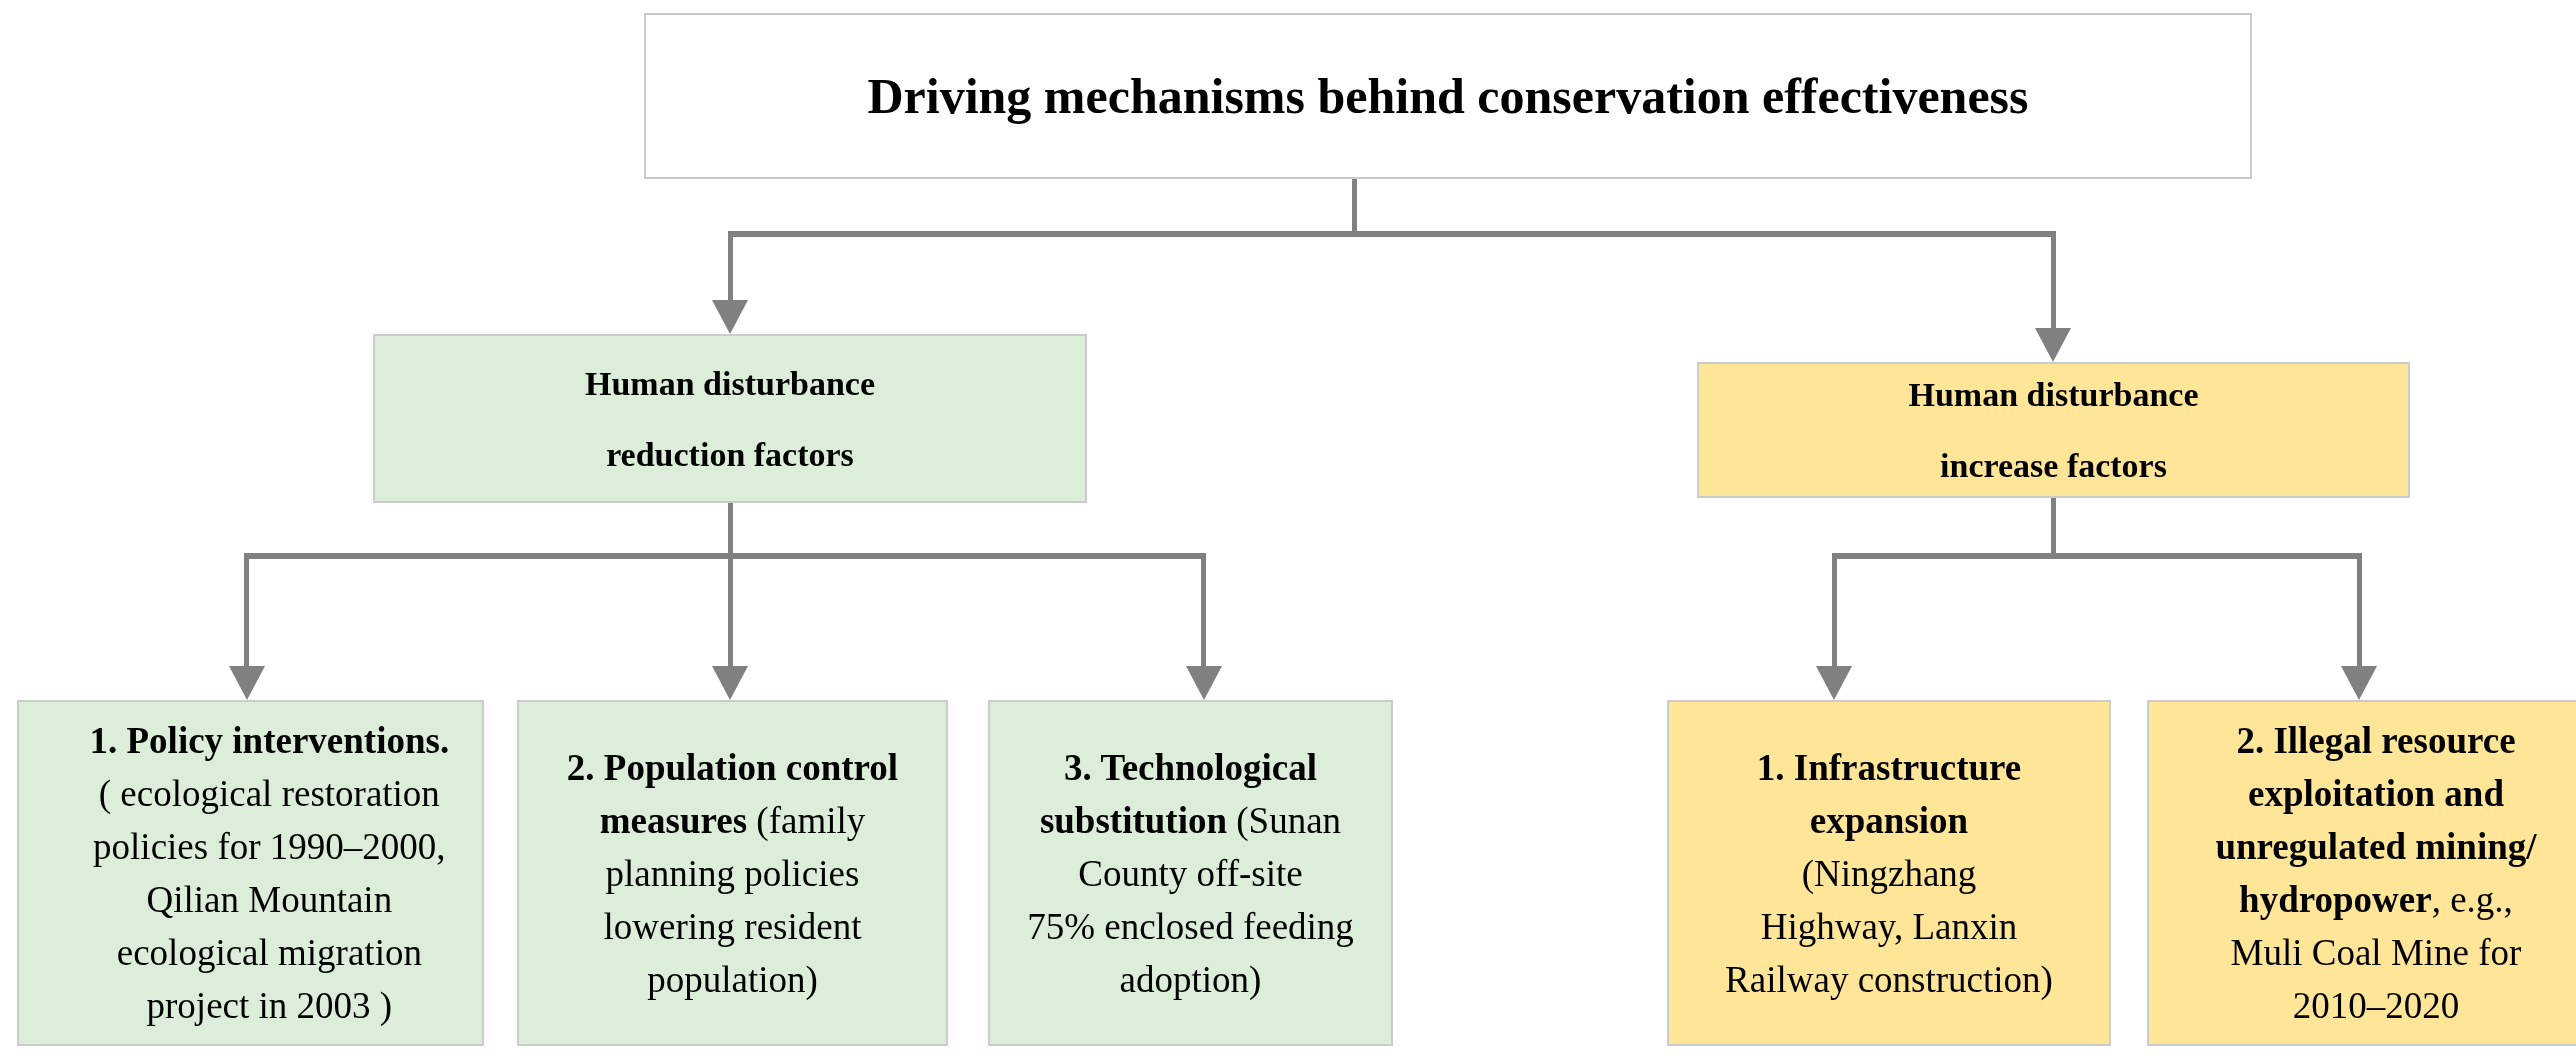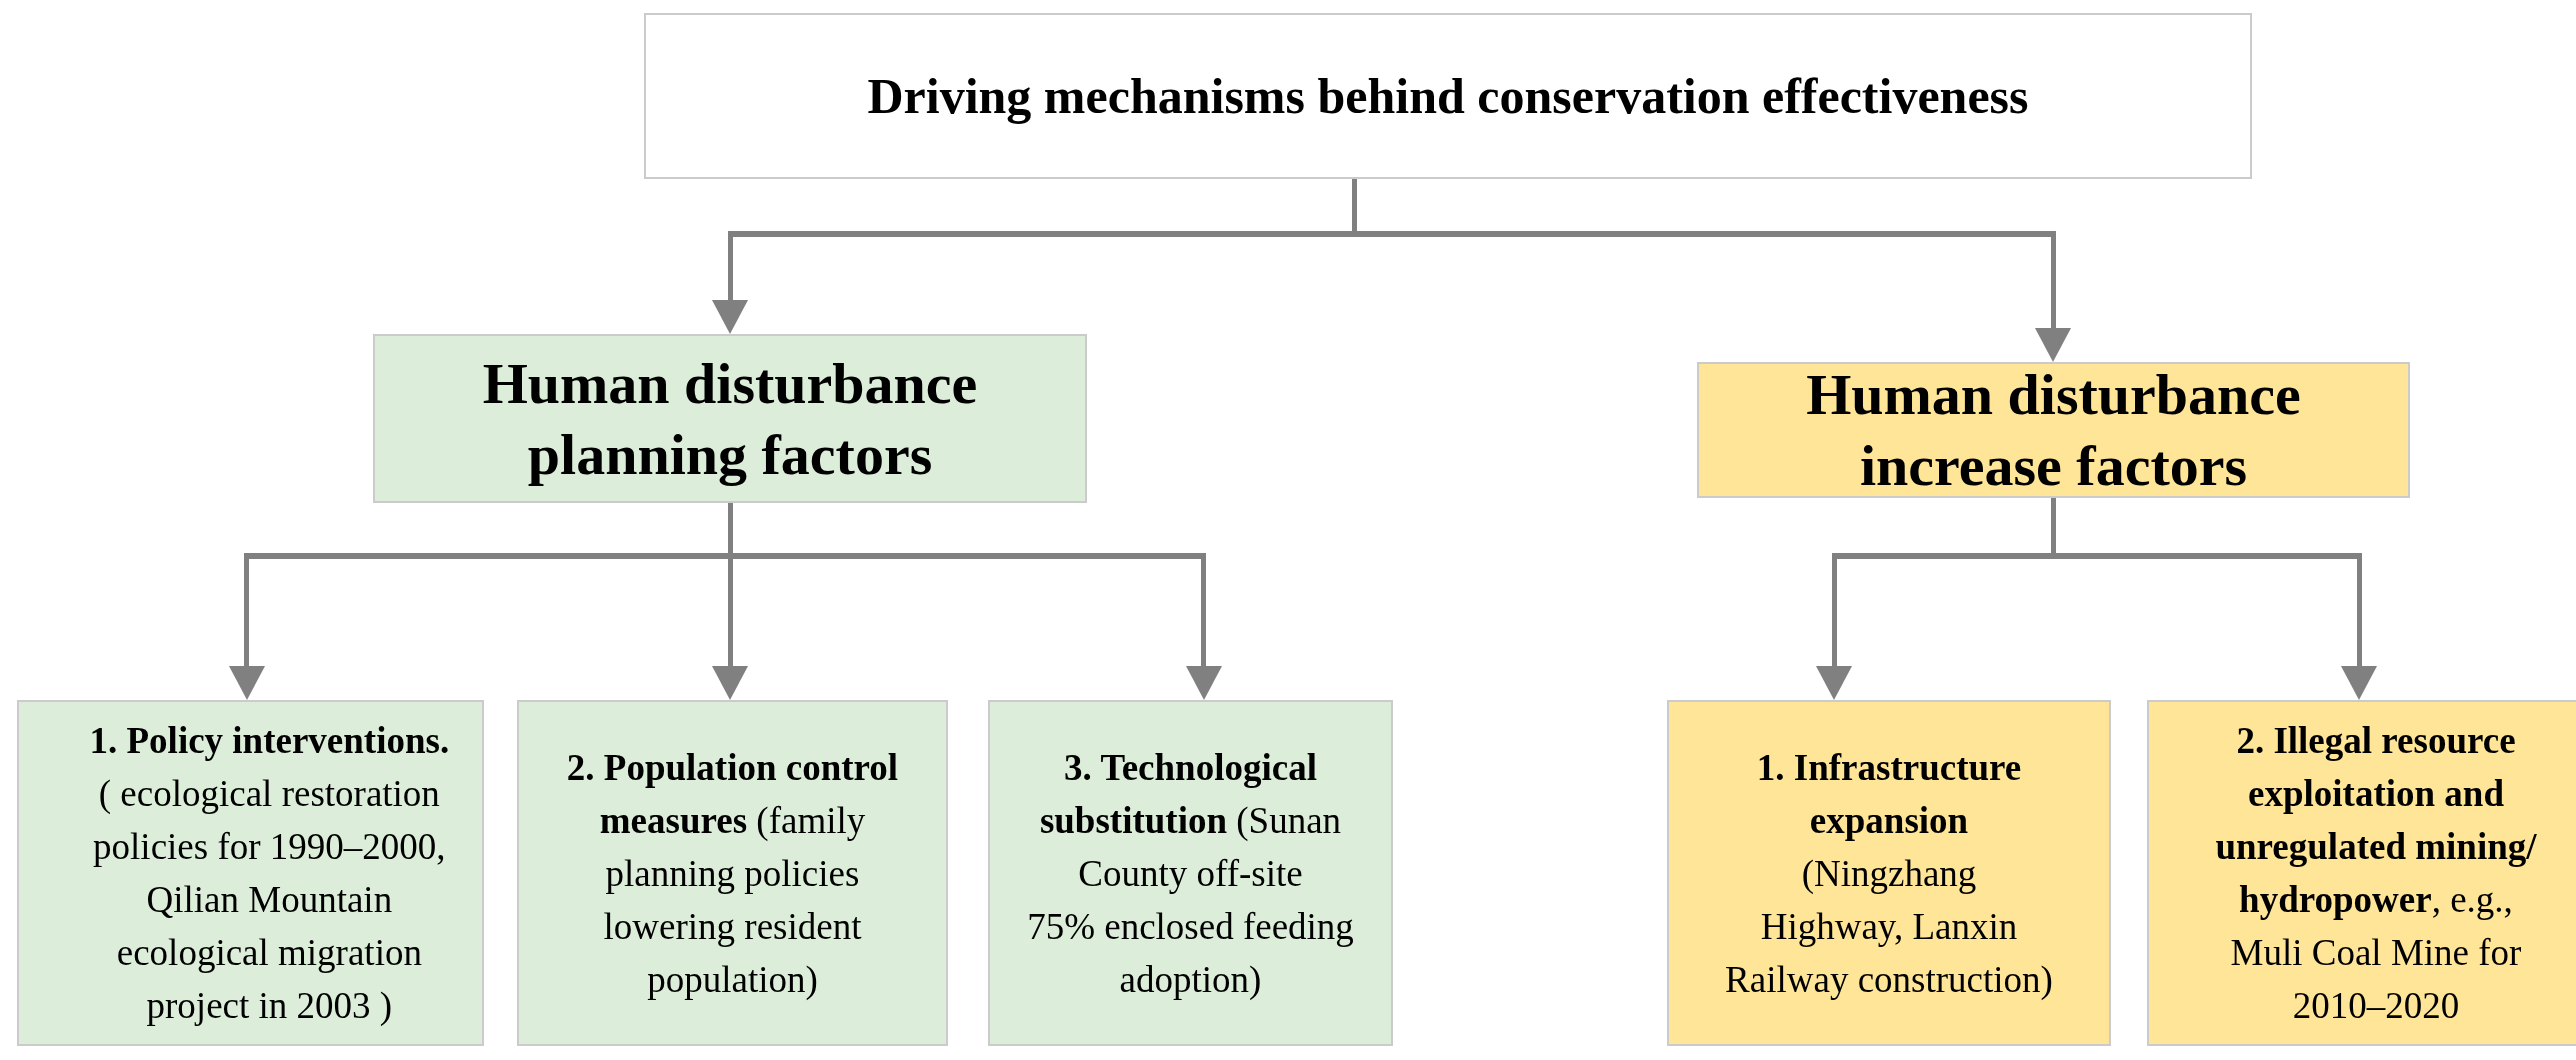--- a/index.html
+++ b/index.html
@@ -21,21 +21,21 @@
     text-align:center;
   }
   .title-box{
     left:644px;top:13px;width:1608px;height:166px;
     background:#ffffff;
     font-weight:bold;
     font-size:50px;
   }
   .header-box{
     font-weight:bold;
-    font-size:58px;
+    font-size:34px;
     line-height:71px;
   }
   .header-green{left:373px;top:334px;width:714px;height:169px;}
   .header-yellow{left:1697px;top:362px;width:713px;height:136px;}
   .leaf{
     top:700px;height:346px;
     font-size:37px;
     line-height:53px;
     padding:0 9.5px;
   }
@@ -69,21 +69,21 @@
 
   <div class="line" style="left:728px;top:231px;width:4.7px;height:72px;"></div>
   <div class="arrowhead" style="left:712px;top:300px;"></div>
 
   <div class="line" style="left:2051px;top:231px;width:4.7px;height:99px;"></div>
   <div class="arrowhead" style="left:2035px;top:328px;"></div>
 
   <div class="box header-box header-green" style="background: rgb(220, 238, 217);">
       <div>
         <div><b>Human disturbance</b></div>
-        <div><b>planning factors</b></div>
+        <div><b>reduction factors</b></div>
       </div>
     </div>
   <div class="box header-box header-yellow" style="background: rgb(255, 229, 152);">
       <div>
         <div><b>Human disturbance</b></div>
         <div><b>increase factors</b></div>
       </div>
     </div>
 
   <div class="line" style="left:728px;top:503px;width:4.7px;height:52px;"></div>

